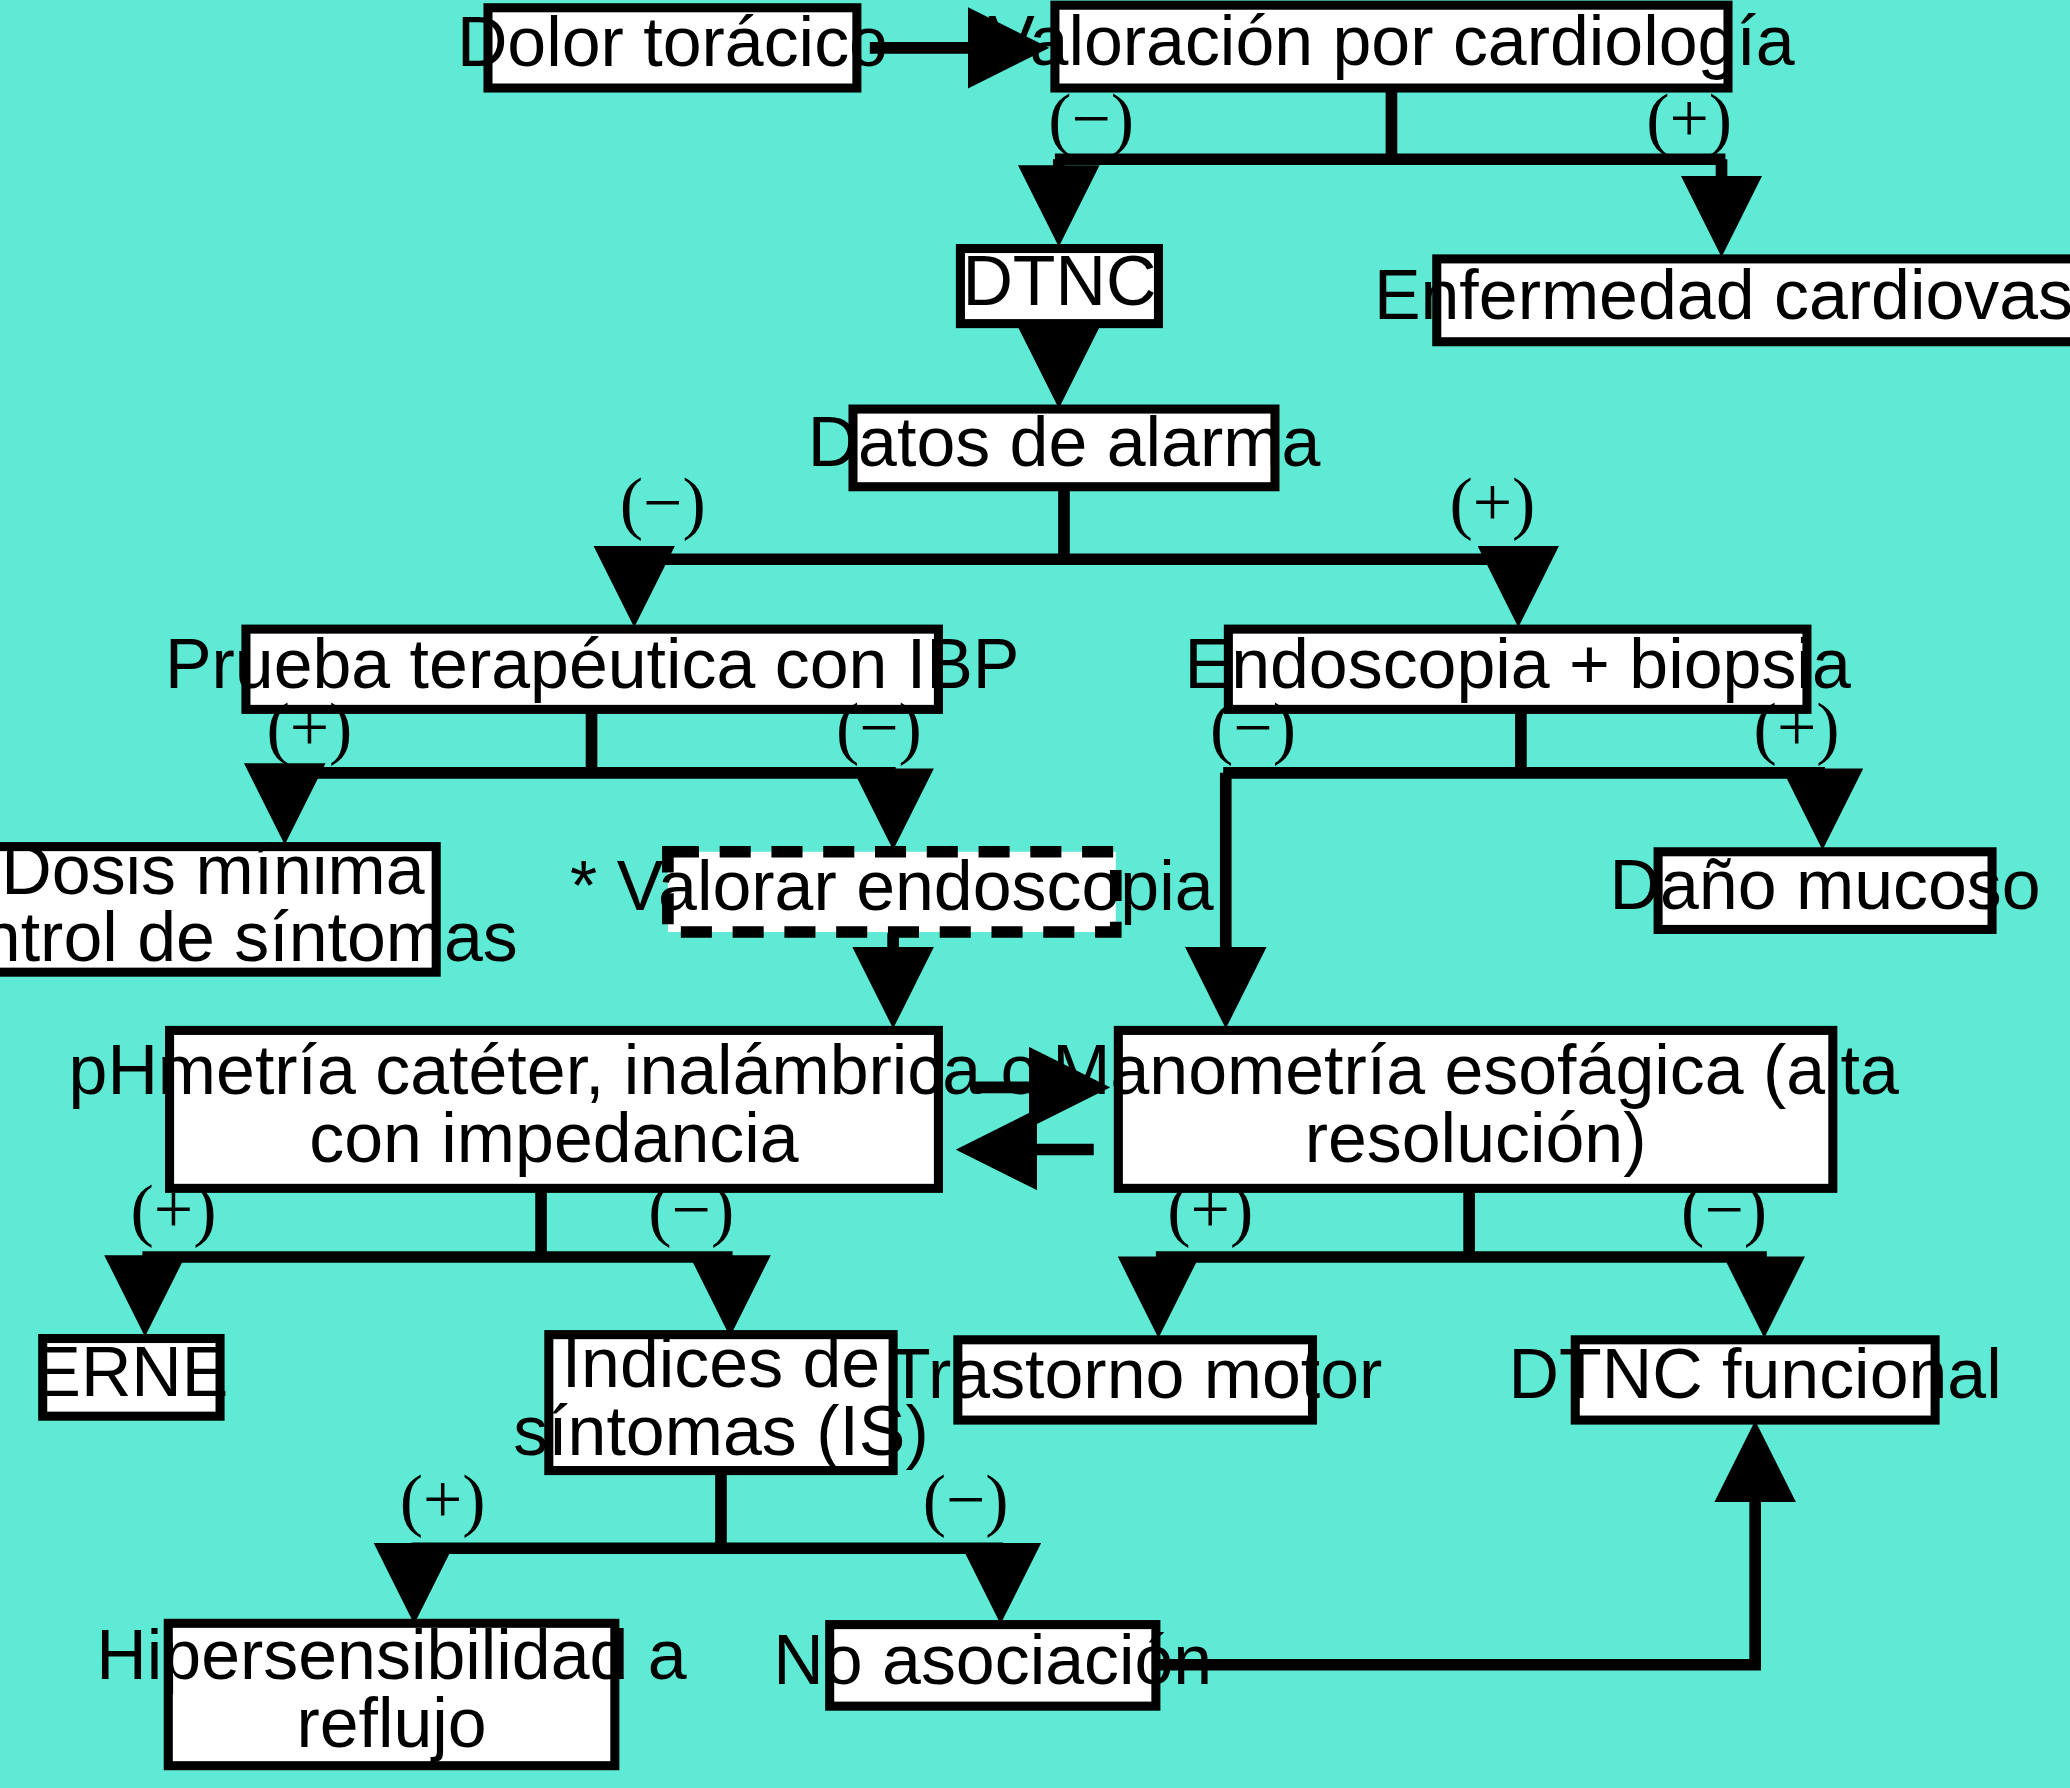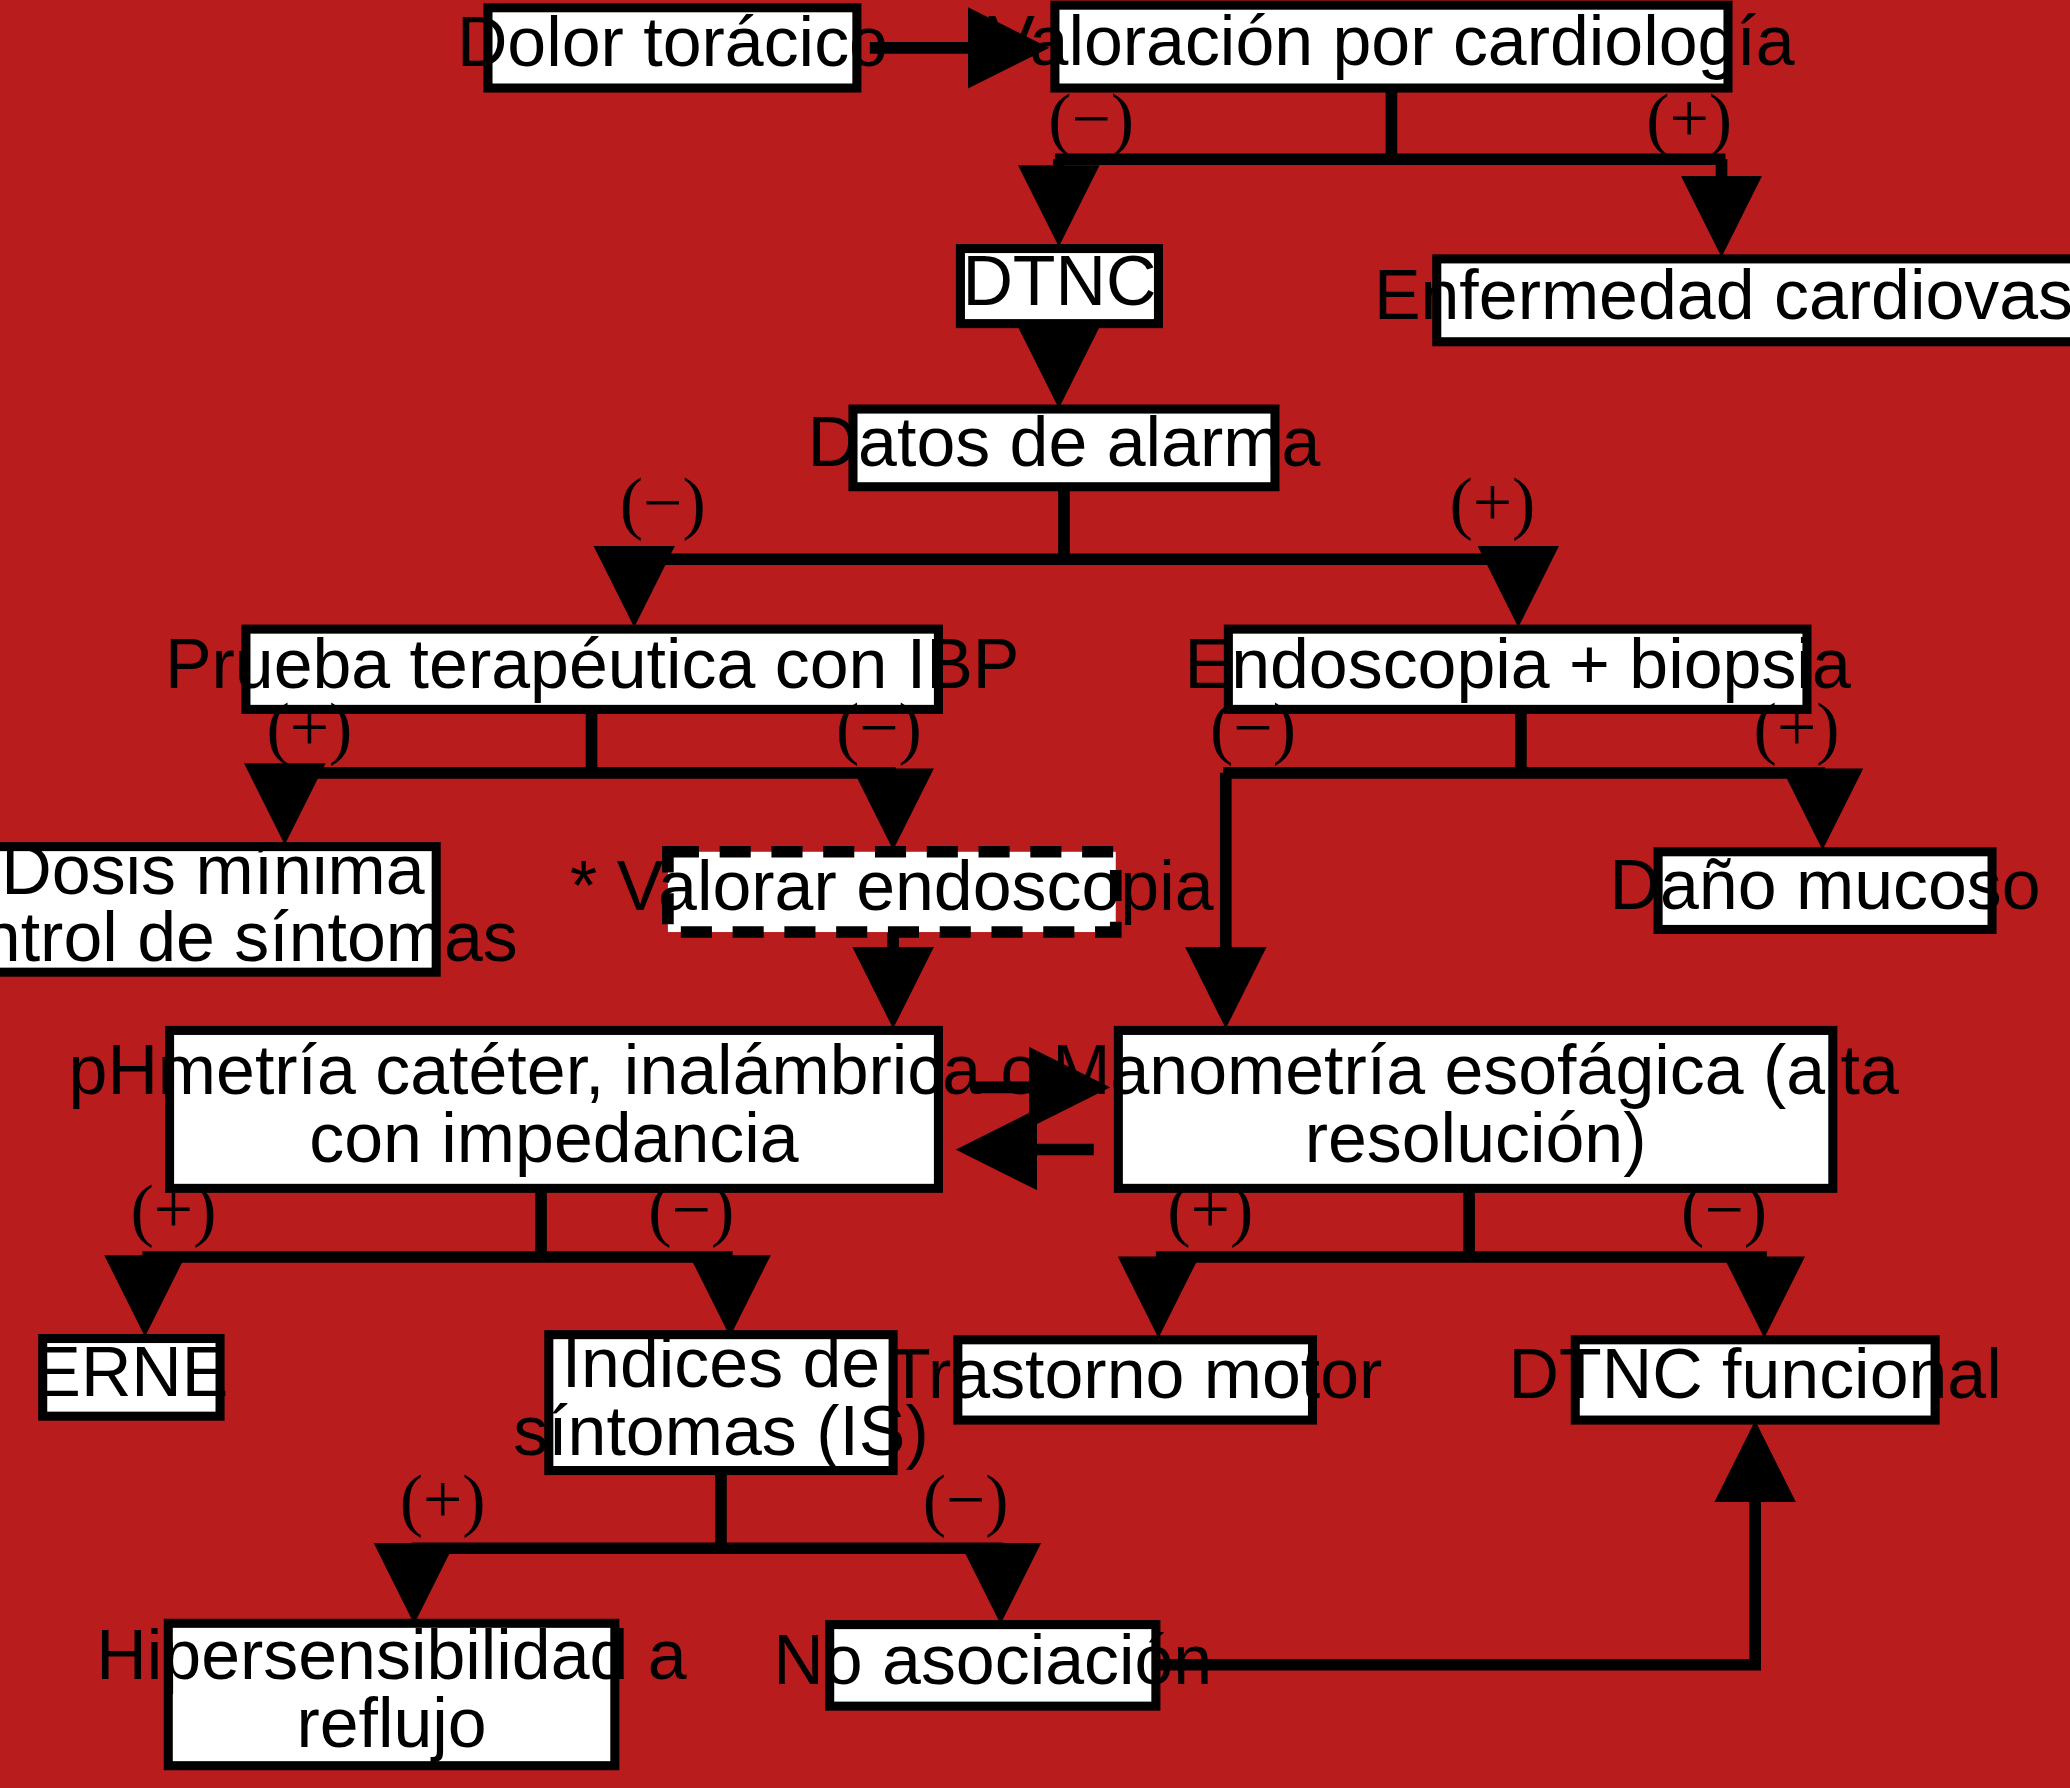--- a/index.html
+++ b/index.html
@@ -7,21 +7,21 @@
     padding: 0;
     background: #ffffff;
   }
   body {
     font-family: "Liberation Sans", sans-serif;
   }
   #chart-root {
     position: relative;
     width: 2071px;
     height: 1789px;
-    background: #b91c1c;
+    background: #5eead4;
     overflow: hidden;
   }
   svg.flow {
     position: absolute;
     top: 0;
     left: 0;
     width: 2071px;
     height: 1789px;
     display: block;
   }

